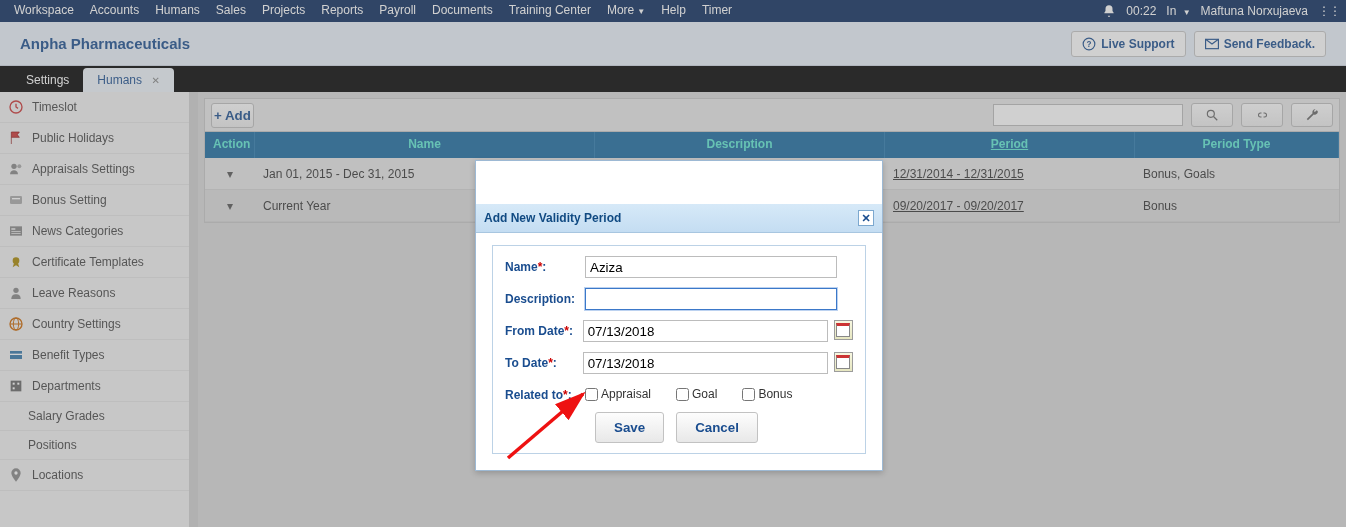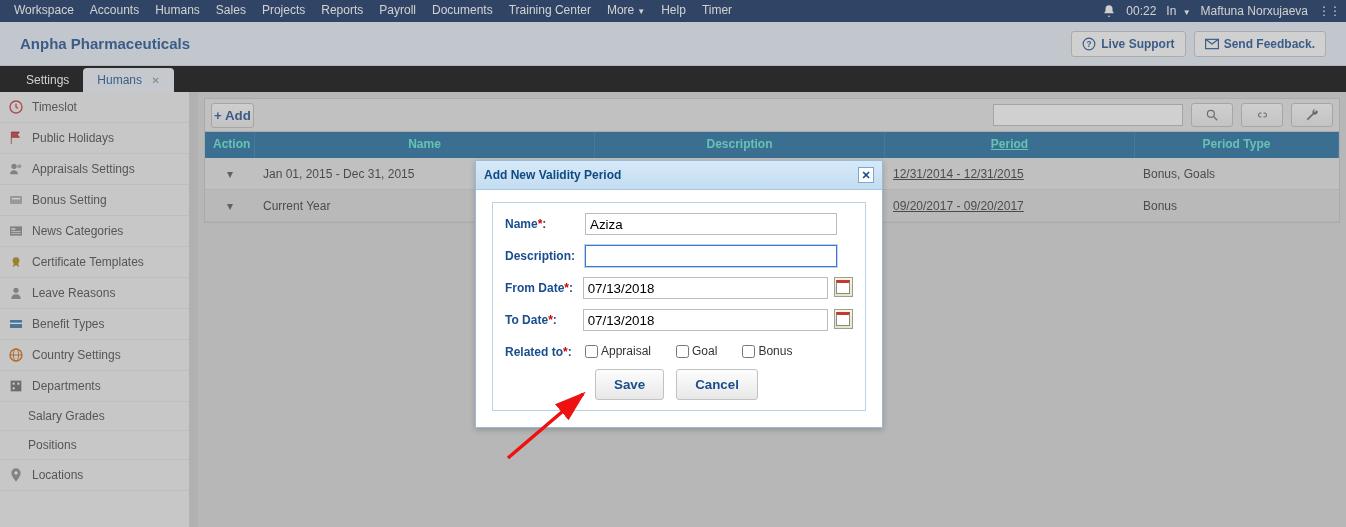--- a/index.html
+++ b/index.html
@@ -54,21 +54,21 @@
   .trow { display: flex; height: 32px; align-items: center; background: #e6e6e6; border-bottom: 1px solid #d3d3d3; }
   .trow.alt { background: #dcdcdc; }
   .trow > div { padding: 0 8px; }
   .trow .expander { cursor: pointer; color: #555; }
 
   
   .dimmer { position: absolute; inset: 0; background: rgba(120,120,120,0.35); z-index: 10; pointer-events: none; }
 
   
   .dialog { position: absolute; left: 475px; top: 160px; width: 408px; background: #fff; border: 1px solid #9db9d4; z-index: 20; box-shadow: 0 2px 6px rgba(0,0,0,0.2); }
-  .dialog .titlebar { background: linear-gradient(#d6e9f8,#c4ddf2); color: #104a82; font-weight: bold; padding: 6px 8px; display: flex; justify-content: space-between; align-items: center; border-bottom: 1px solid #a8c6e0; }
+  .dialog .titlebar { background: linear-gradient(#d6e9f8,#c4ddf2); color: #104a82; font-weight: bold; padding: 6px 8px; display: flex; justify-content: space-between; align-items: center; border-bottom: 1px solid #a8c6e0; margin-top: 43px; }
   .dialog .closebtn { width: 16px; height: 16px; border: 1px solid #7ca8cf; background: #fff; color: #1a4d8f; font-size: 11px; display: flex; align-items: center; justify-content: center; cursor: pointer; }
   .dialog .body { padding: 12px 16px 16px 16px; }
   .dialog .body2 { border: 1px solid #bcd2e6; padding: 10px 12px; }
   .frow { display: flex; align-items: flex-start; margin-bottom: 10px; }
   .frow .flabel { width: 80px; color: #1a4d8f; font-weight: bold; padding-top: 4px; }
   .req { color: #c00; }
   .frow input[type=text] { width: 252px; height: 22px; border: 1px solid #bcbcbc; padding: 2px 4px; }
   .frow input.focused { border: 1px solid #3b78c9; outline: 1px solid #bcd2f0; }
   .frow .datepick { width: 252px; height: 22px; border: 1px solid #bcbcbc; padding: 2px 4px; }
   .calicon { width: 20px; height: 20px; margin-left: 6px; border: 1px solid #9c9c9c; background: linear-gradient(#f7f7e0,#e6e6c0); display: inline-flex; align-items: center; justify-content: center; cursor: pointer; }
@@ -212,35 +212,35 @@
           <svg width="16" height="16" viewBox="0 0 24 24">
             <circle cx="12" cy="8" r="4" fill="#888"></circle>
             <path d="M5 21c0-5 3-7 7-7s7 2 7 7" fill="#888"></path>
           </svg>
         </span>
         <span>Leave Reasons</span>
       </div>
       <div class="sitem">
         <span class="sicon">
           <svg width="16" height="16" viewBox="0 0 24 24">
-            <rect x="3" y="6" width="18" height="12" fill="#37a"></rect>
-            <rect x="3" y="10" width="18" height="2" fill="#fff"></rect>
-          </svg>
-        </span>
-        <span>Benefit Types</span>
-      </div>
-      <div class="sitem">
-        <span class="sicon">
-          <svg width="16" height="16" viewBox="0 0 24 24">
             <circle cx="12" cy="12" r="9" fill="none" stroke="#c60" stroke-width="2"></circle>
             <ellipse cx="12" cy="12" rx="4" ry="9" fill="none" stroke="#c60" stroke-width="1.5"></ellipse>
             <line x1="3" y1="12" x2="21" y2="12" stroke="#c60" stroke-width="1.5"></line>
           </svg>
         </span>
         <span>Country Settings</span>
+      </div>
+      <div class="sitem">
+        <span class="sicon">
+          <svg width="16" height="16" viewBox="0 0 24 24">
+            <rect x="3" y="6" width="18" height="12" fill="#37a"></rect>
+            <rect x="3" y="10" width="18" height="2" fill="#fff"></rect>
+          </svg>
+        </span>
+        <span>Benefit Types</span>
       </div>
       <div class="sitem">
         <span class="sicon">
           <svg width="16" height="16" viewBox="0 0 24 24">
             <rect x="4" y="4" width="16" height="16" fill="#666"></rect>
             <rect x="7" y="7" width="3" height="3" fill="#fff"></rect>
             <rect x="14" y="7" width="3" height="3" fill="#fff"></rect>
             <rect x="7" y="14" width="3" height="3" fill="#fff"></rect>
           </svg>
         </span>

